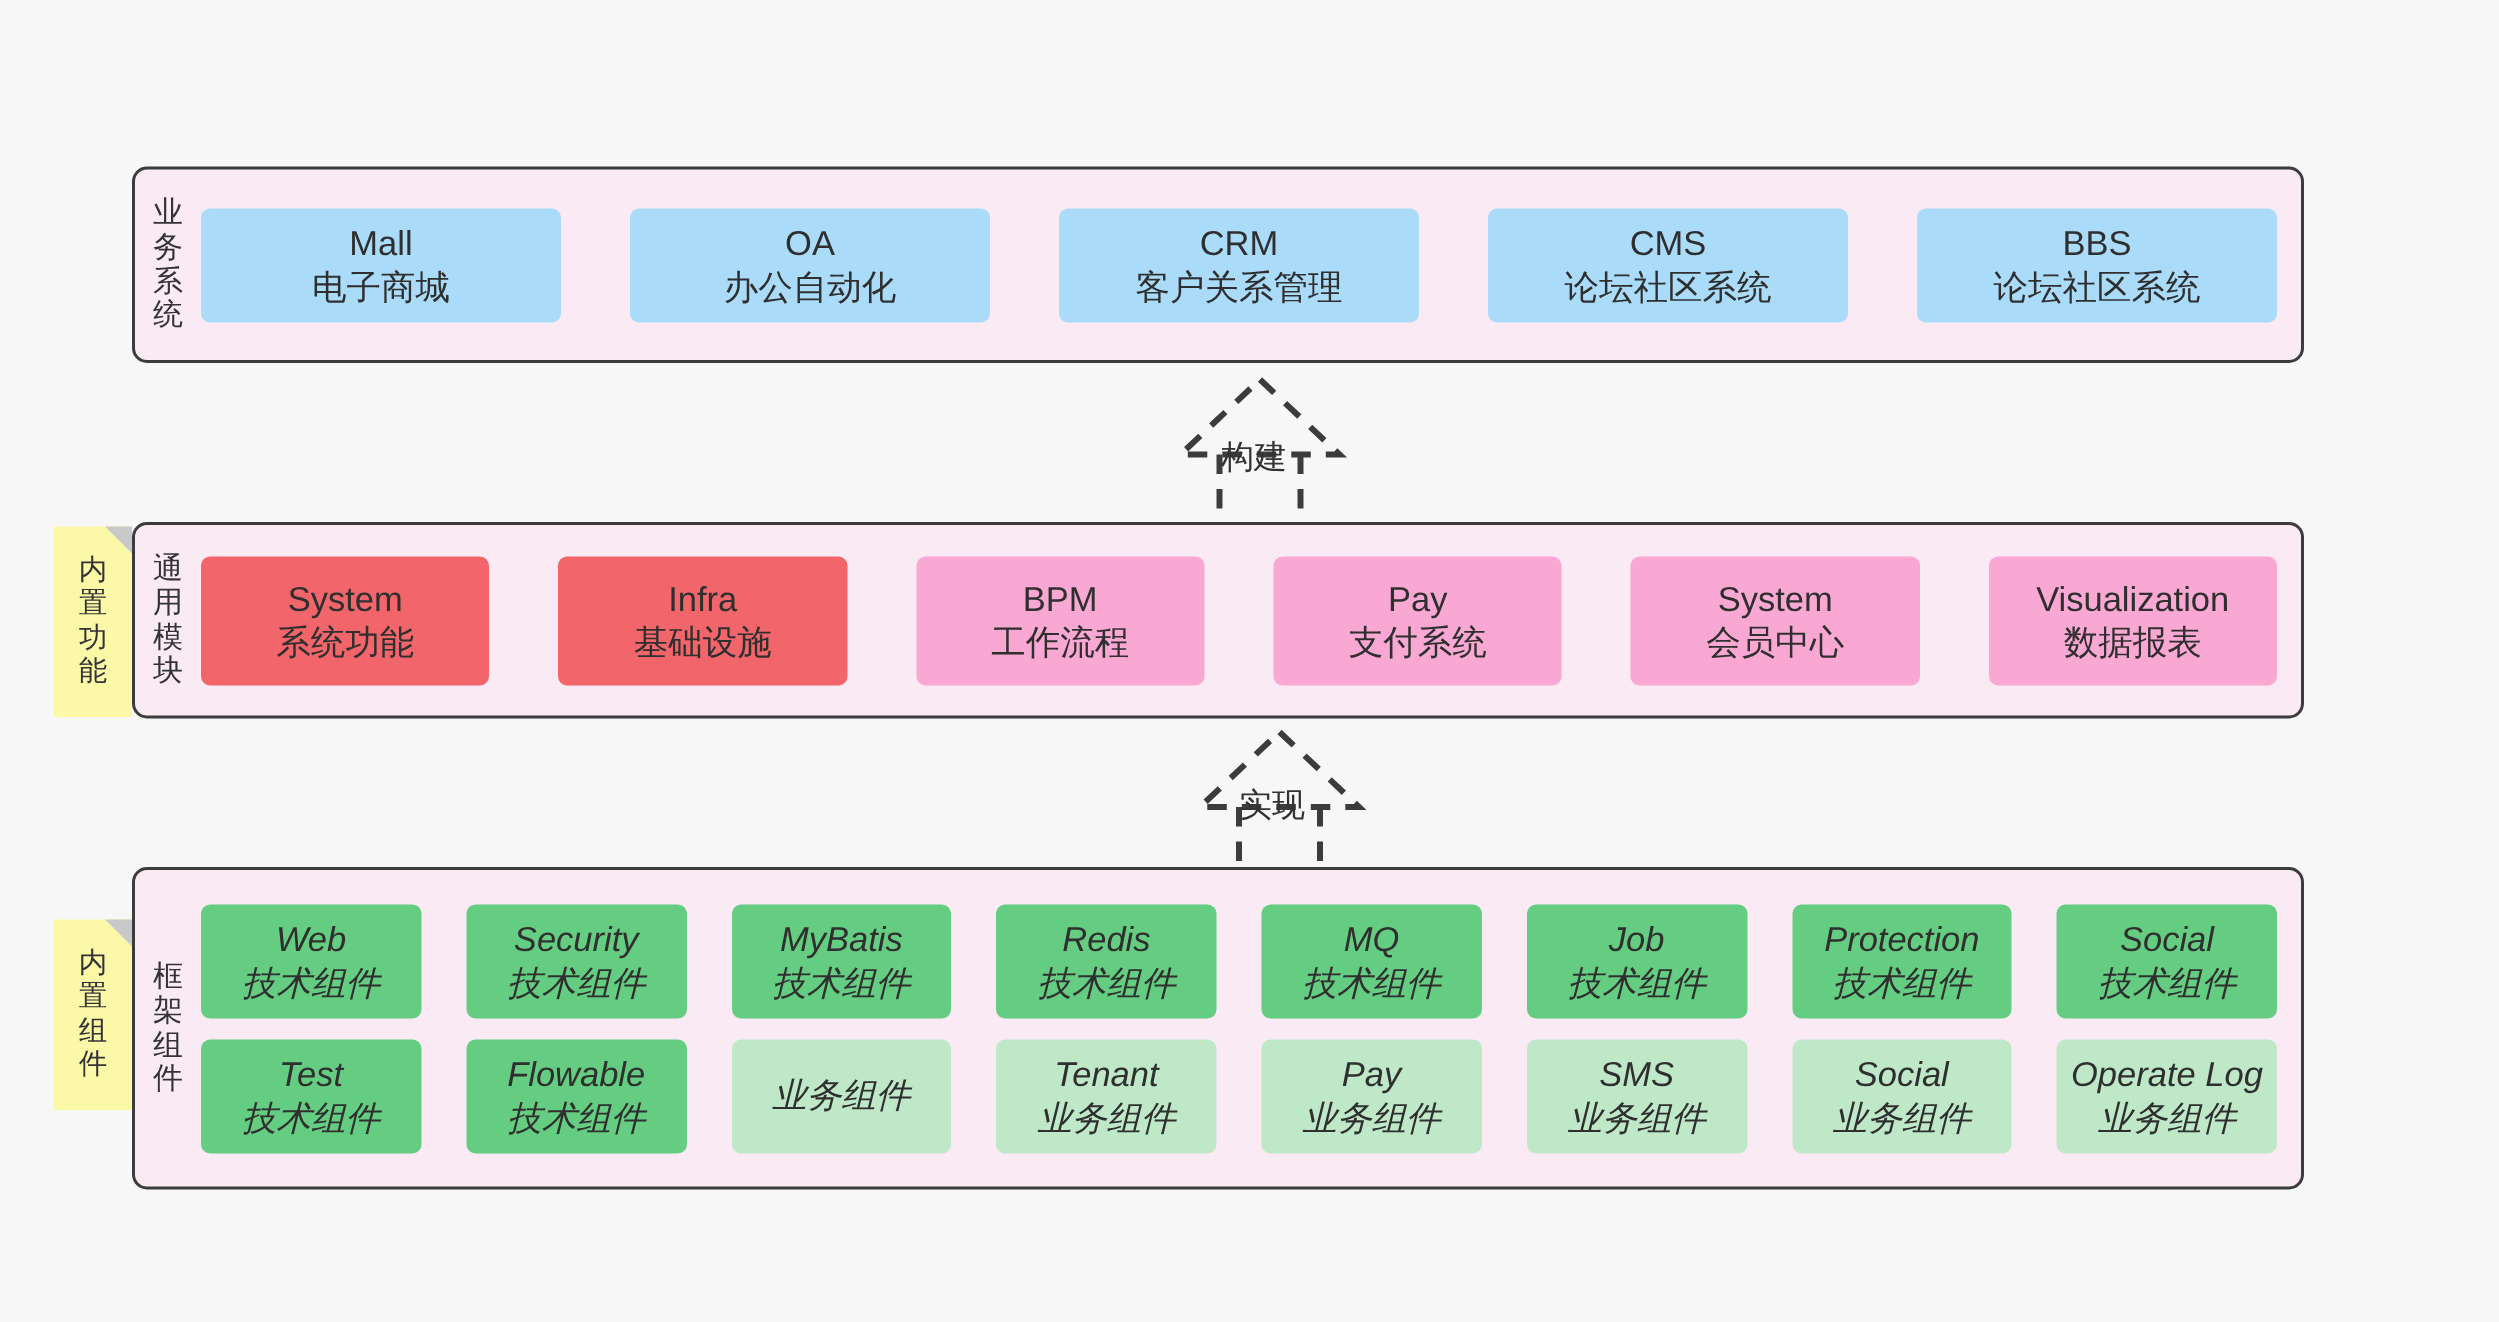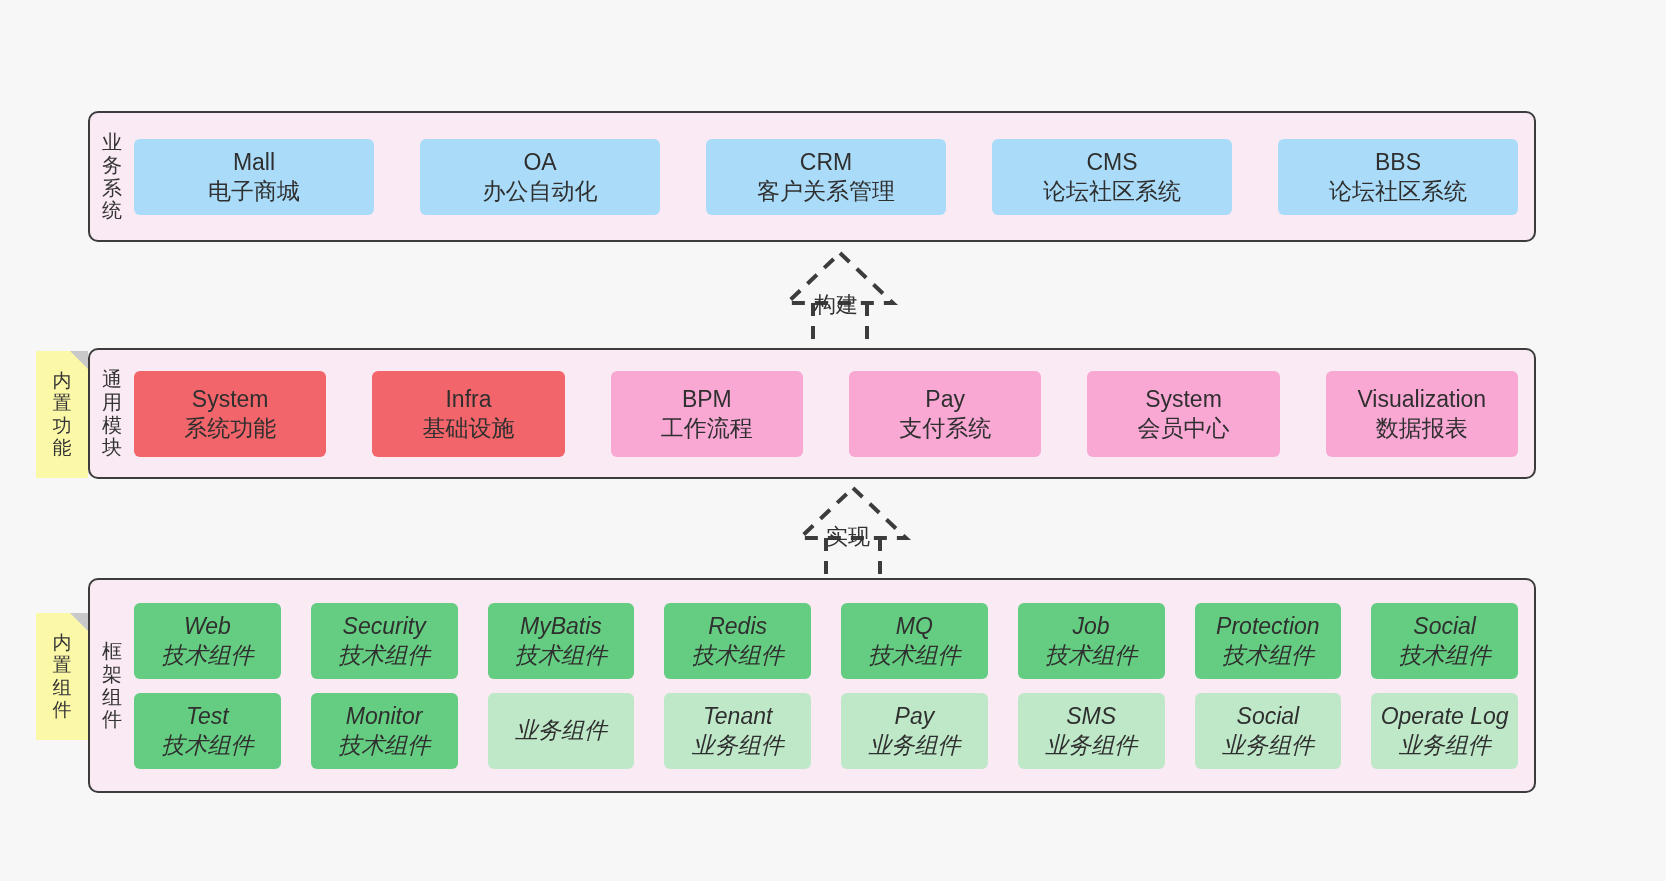--- a/index.html
+++ b/index.html
@@ -310,21 +310,21 @@
           <span class="cn">技术组件</span>
         </div>
       </div>
 
       <div class="row comp-row">
         <div class="node c-green">
           <span class="en">Test</span>
           <span class="cn">技术组件</span>
         </div>
         <div class="node c-green">
-          <span class="en">Monitor</span>
+          <span class="en">Flowable</span>
           <span class="cn">技术组件</span>
         </div>
         <div class="node c-ltgreen">
           <span class="cn">业务组件</span>
         </div>
         <div class="node c-ltgreen">
           <span class="en">Tenant</span>
           <span class="cn">业务组件</span>
         </div>
         <div class="node c-ltgreen">

